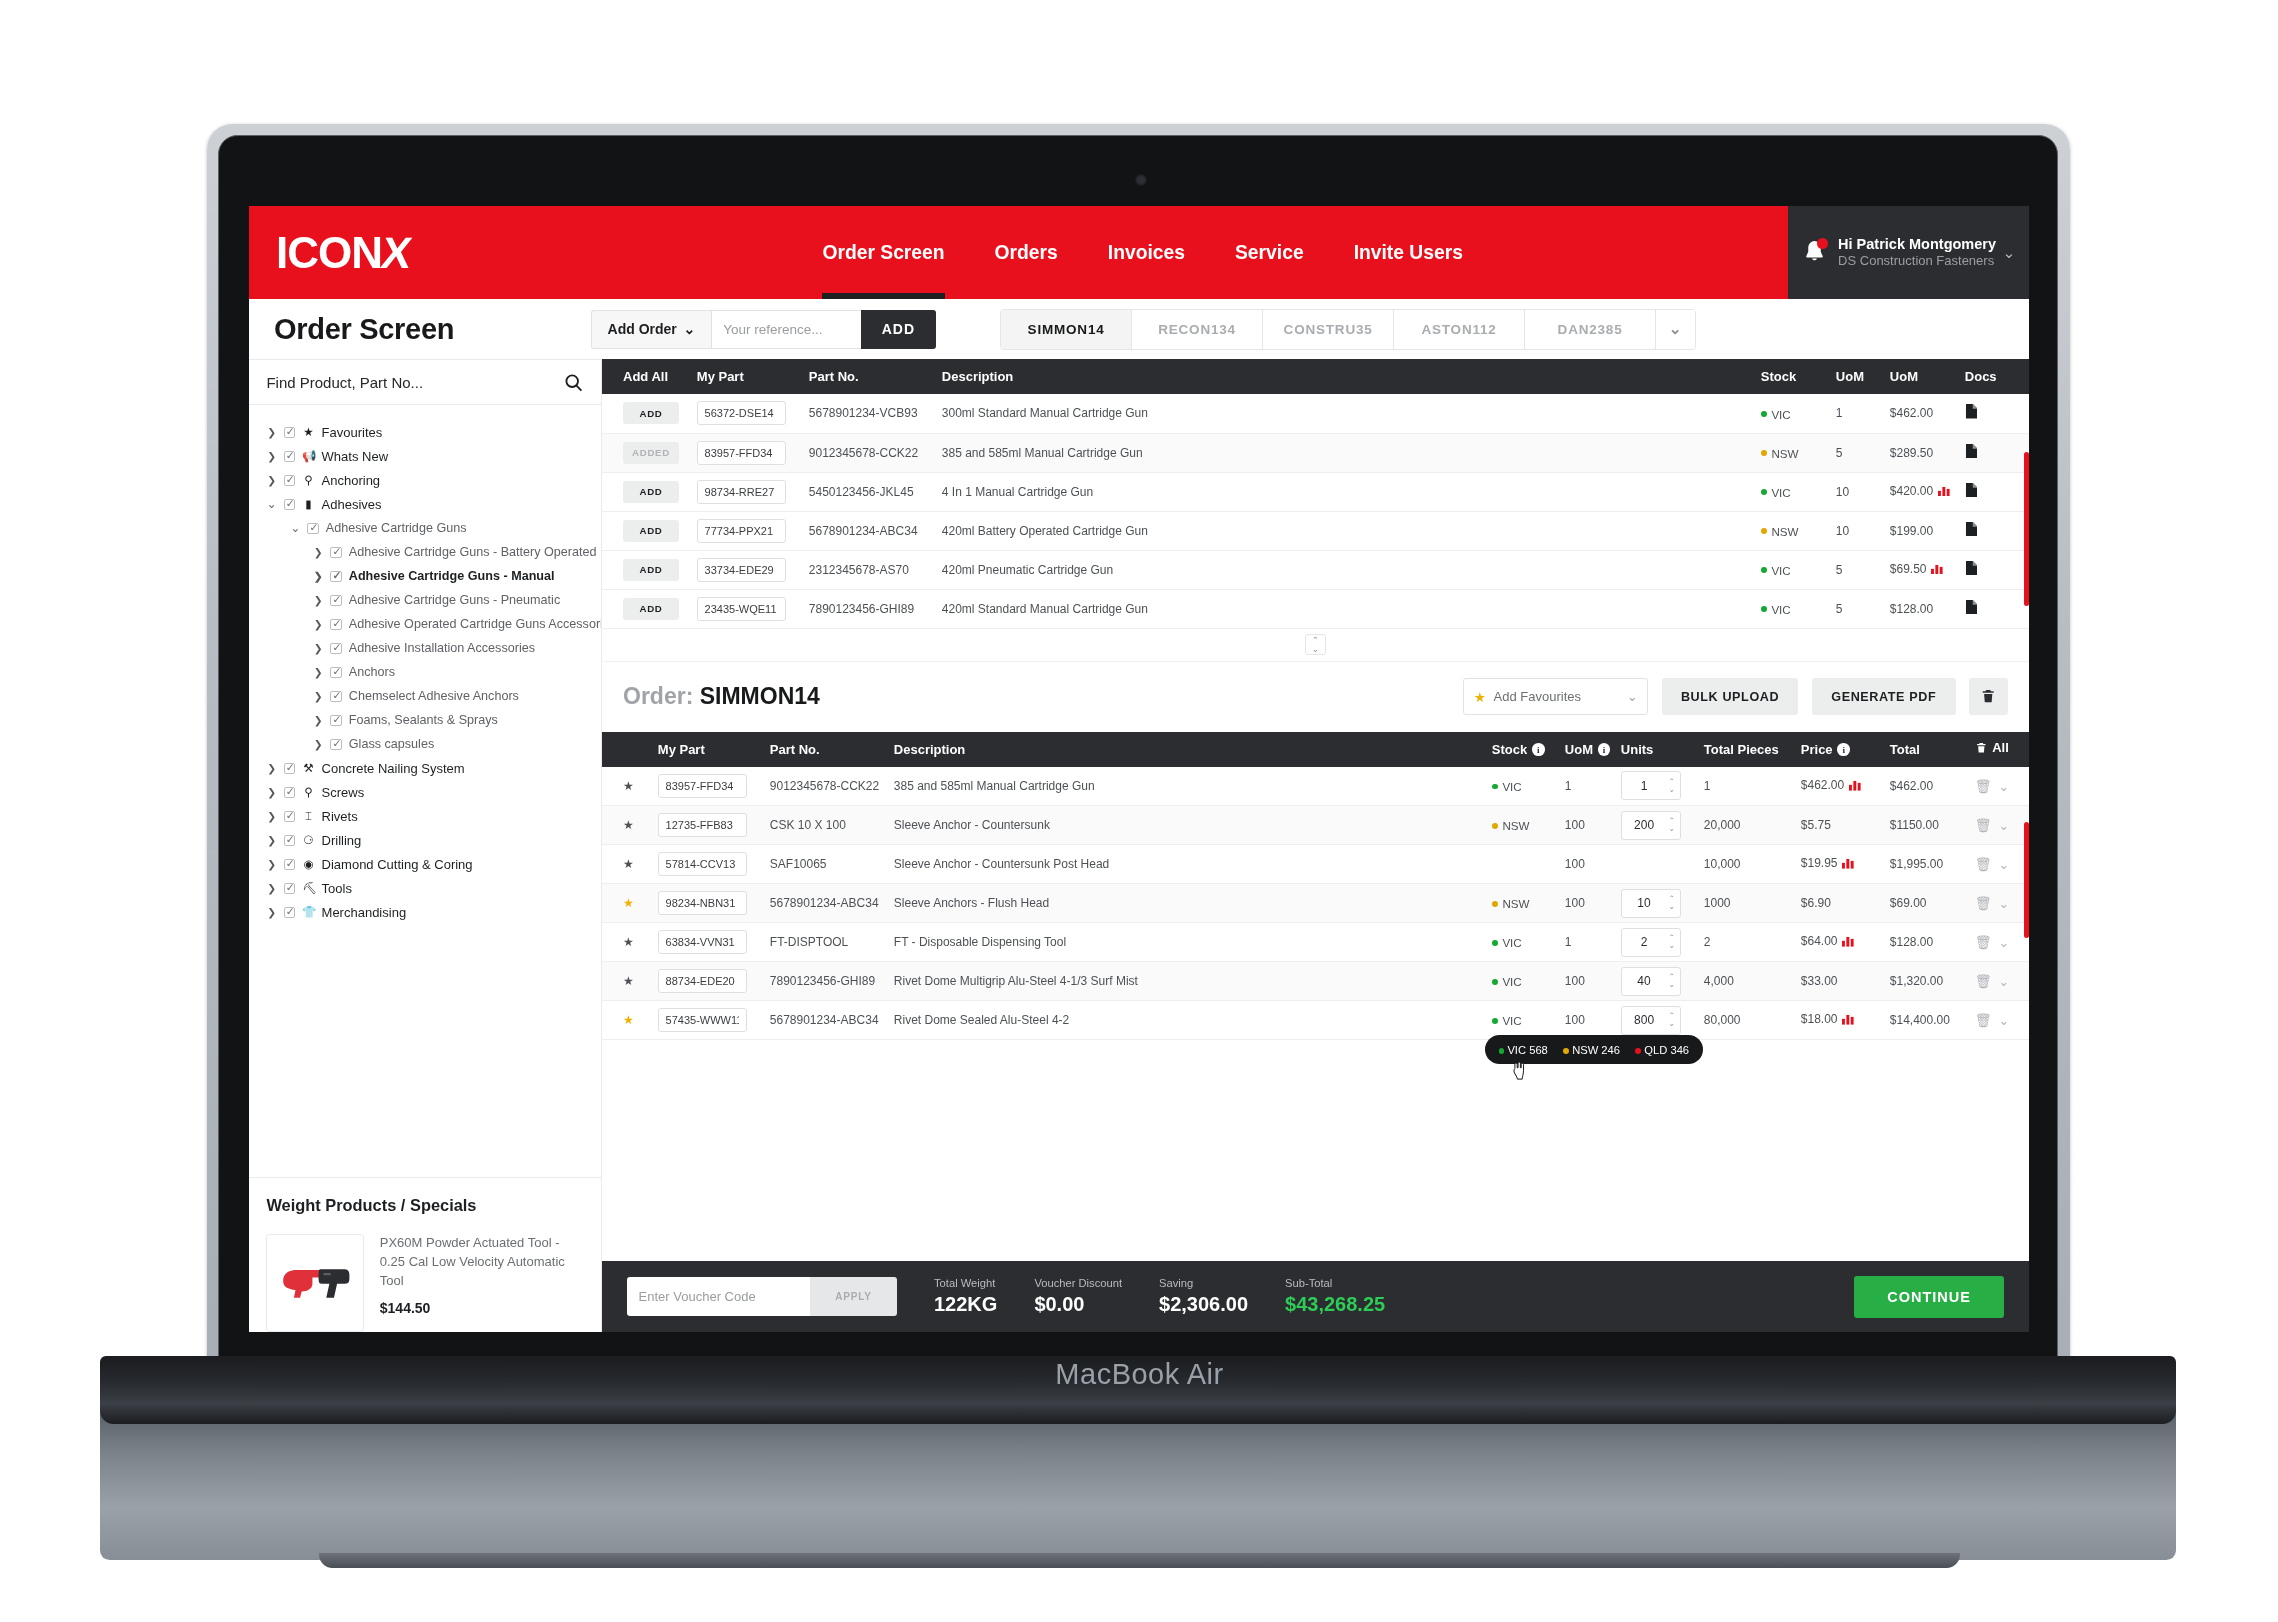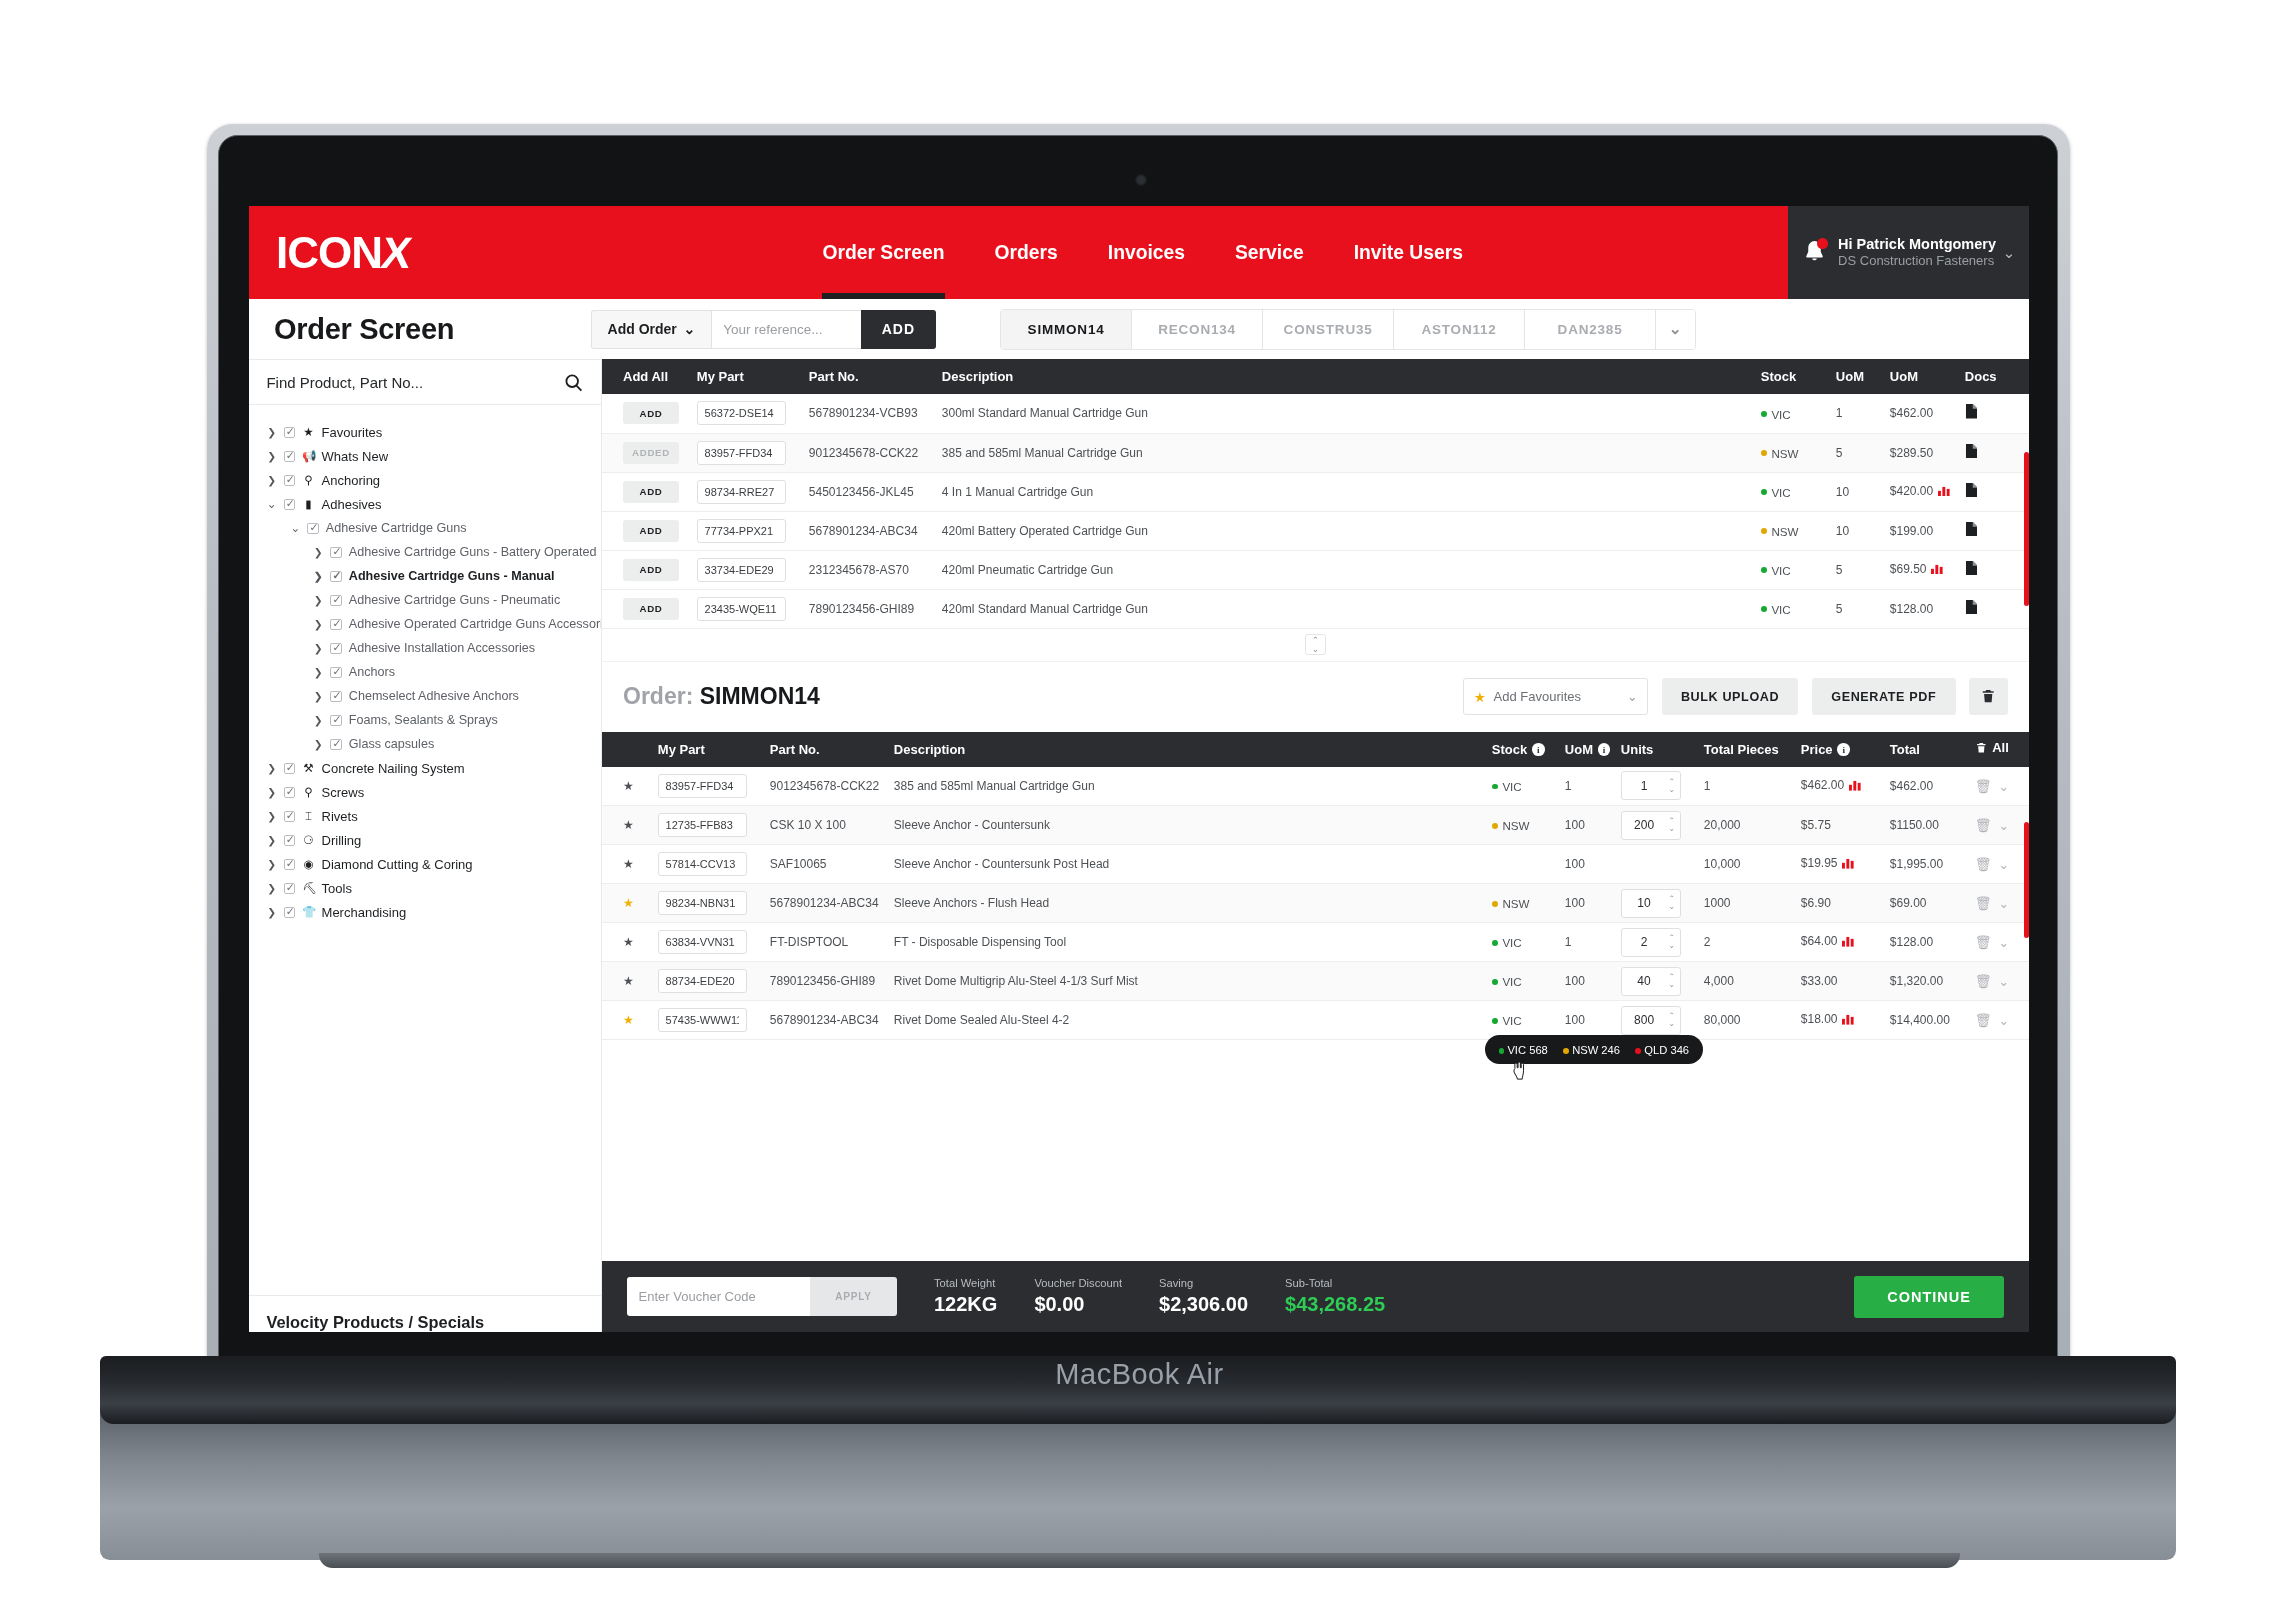--- a/index.html
+++ b/index.html
@@ -494,21 +494,34 @@
             </div>
             <div class="tree-row lvl0">
               <span class="tw">❯</span>
               <span class="cbx"></span>
               <span class="cat-ico">👕</span>
               <span>Merchandising</span>
             </div>
           </div>
 
         <div class="related-panel">
-          <div class="related-title">Velocity Products / Specials</div>
+          <div class="related-title">Weight Products / Specials</div>
+          <div class="related-card">
+            <div class="thumb">
+              <svg viewBox="0 0 100 58">
+                <path d="M8 26 C8 16 16 12 26 12 L58 12 L58 22 L46 22 L46 30 C46 36 40 40 32 40 L30 48 L22 48 L24 38 C14 37 8 34 8 26 Z" fill="#e0303a"></path>
+                <path d="M56 11 L88 11 C92 11 94 14 94 18 L94 24 C94 28 92 30 88 30 L78 30 L74 48 L64 48 L68 30 L58 30 C55 30 54 28 54 24 L54 16 C54 13 55 11 56 11 Z" fill="#2b2d30"></path>
+                <rect x="60" y="16" width="10" height="3" rx="1.5" fill="#5a5f65"></rect>
+              </svg>
+            </div>
+            <div>
+              <div class="related-info">PX60M Powder Actuated Tool - 0.25 Cal Low Velocity Automatic Tool</div>
+              <div class="related-price">$144.50</div>
+            </div>
+          </div>
         </div>
       </div>
 
       <div class="main-panel">
 
         <table class="prod-table">
           <colgroup>
             <col style="width:89px">
               <col style="width:112px">
               <col style="width:133px">

